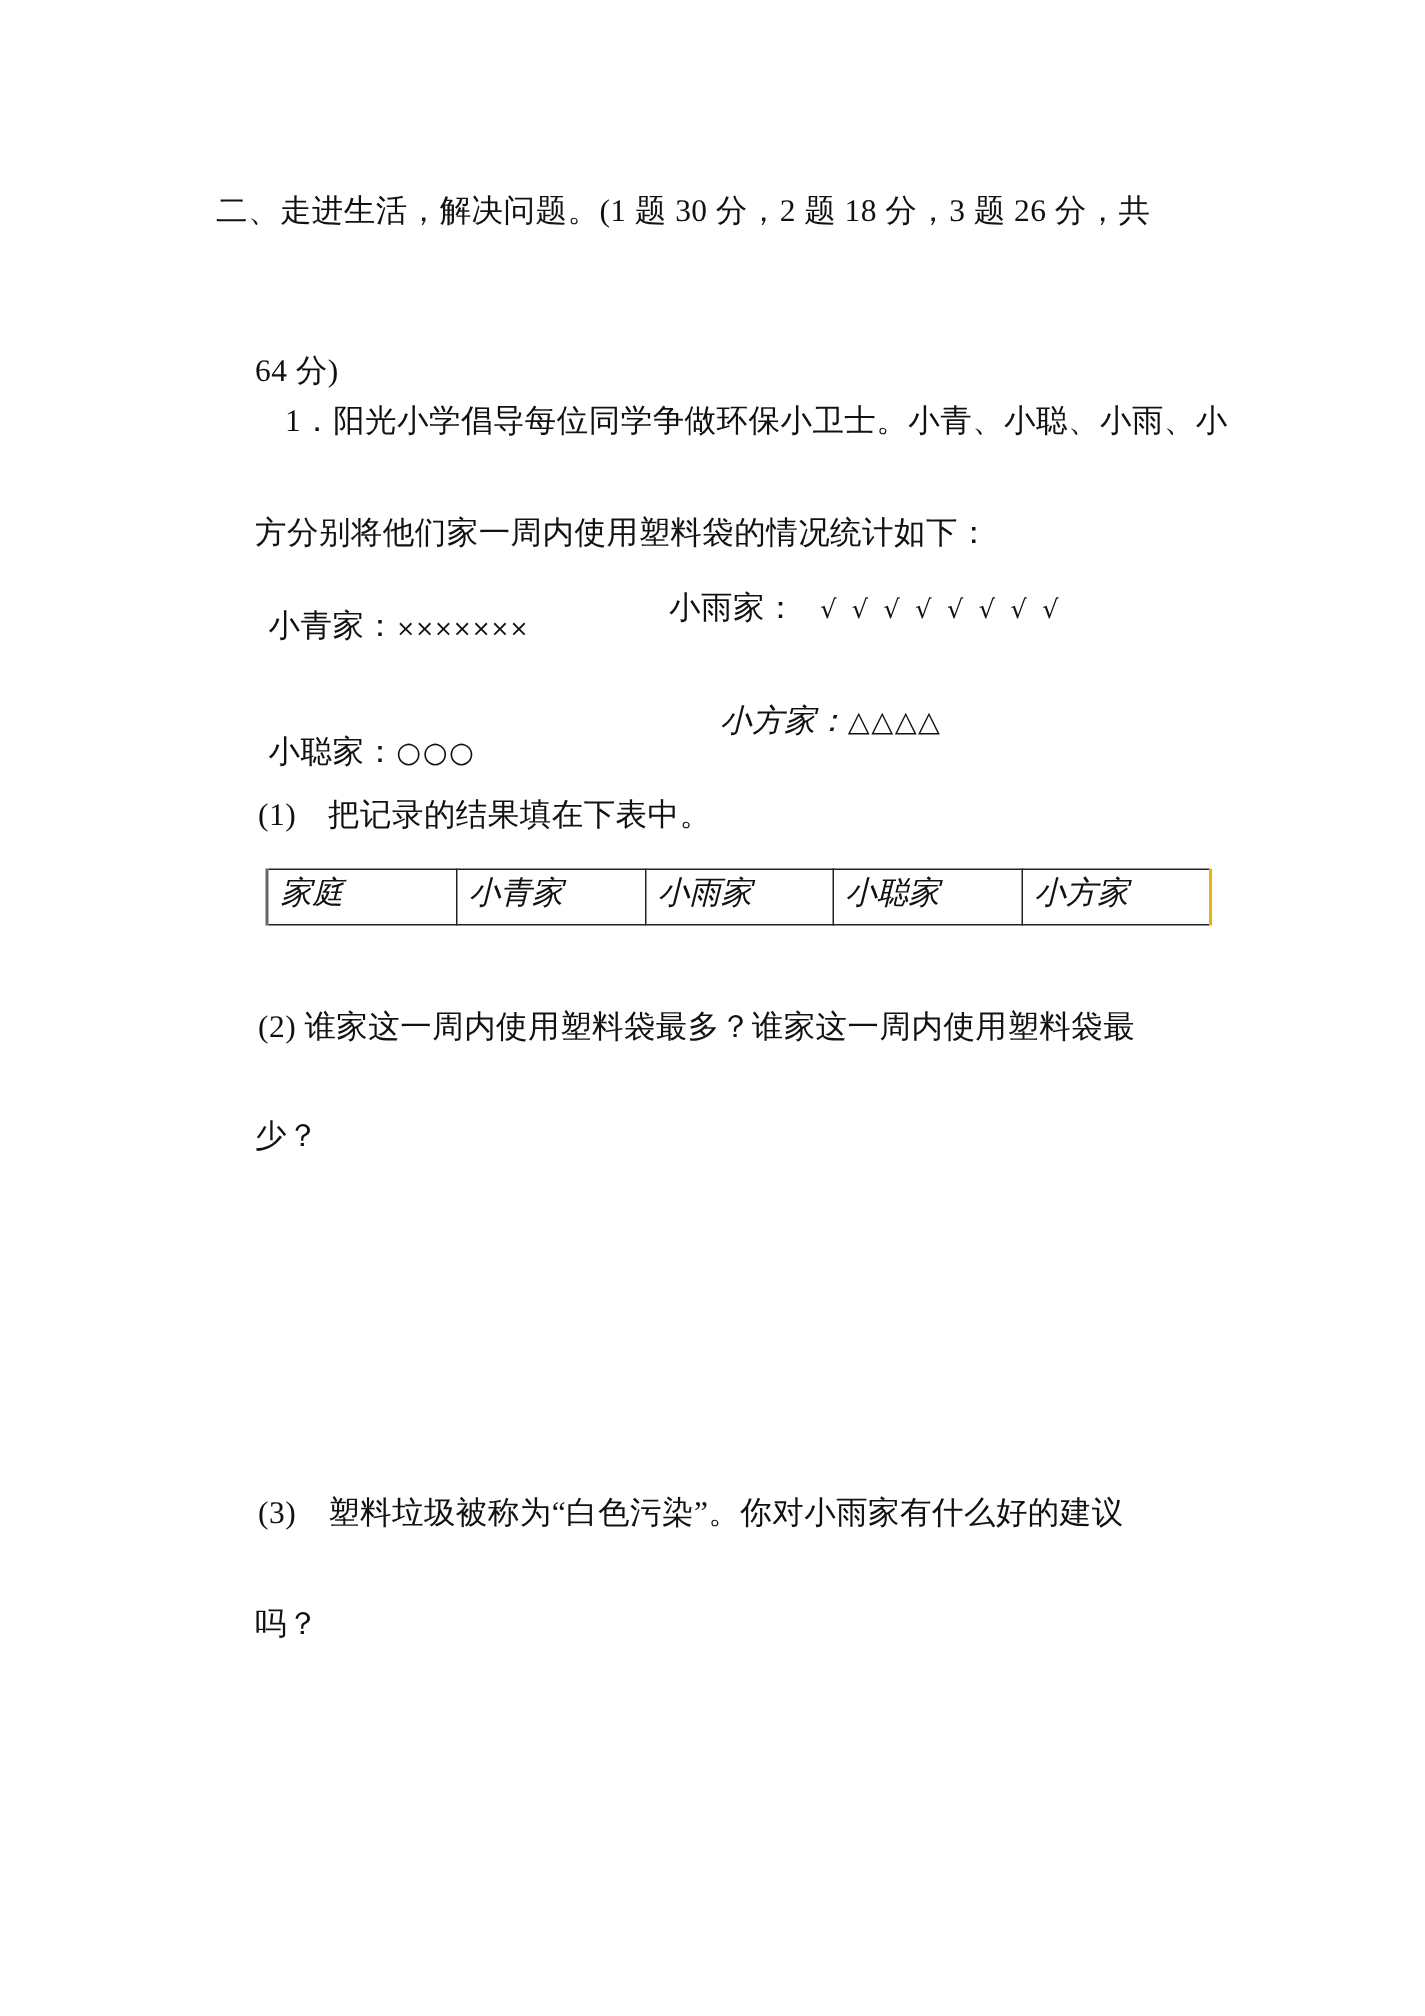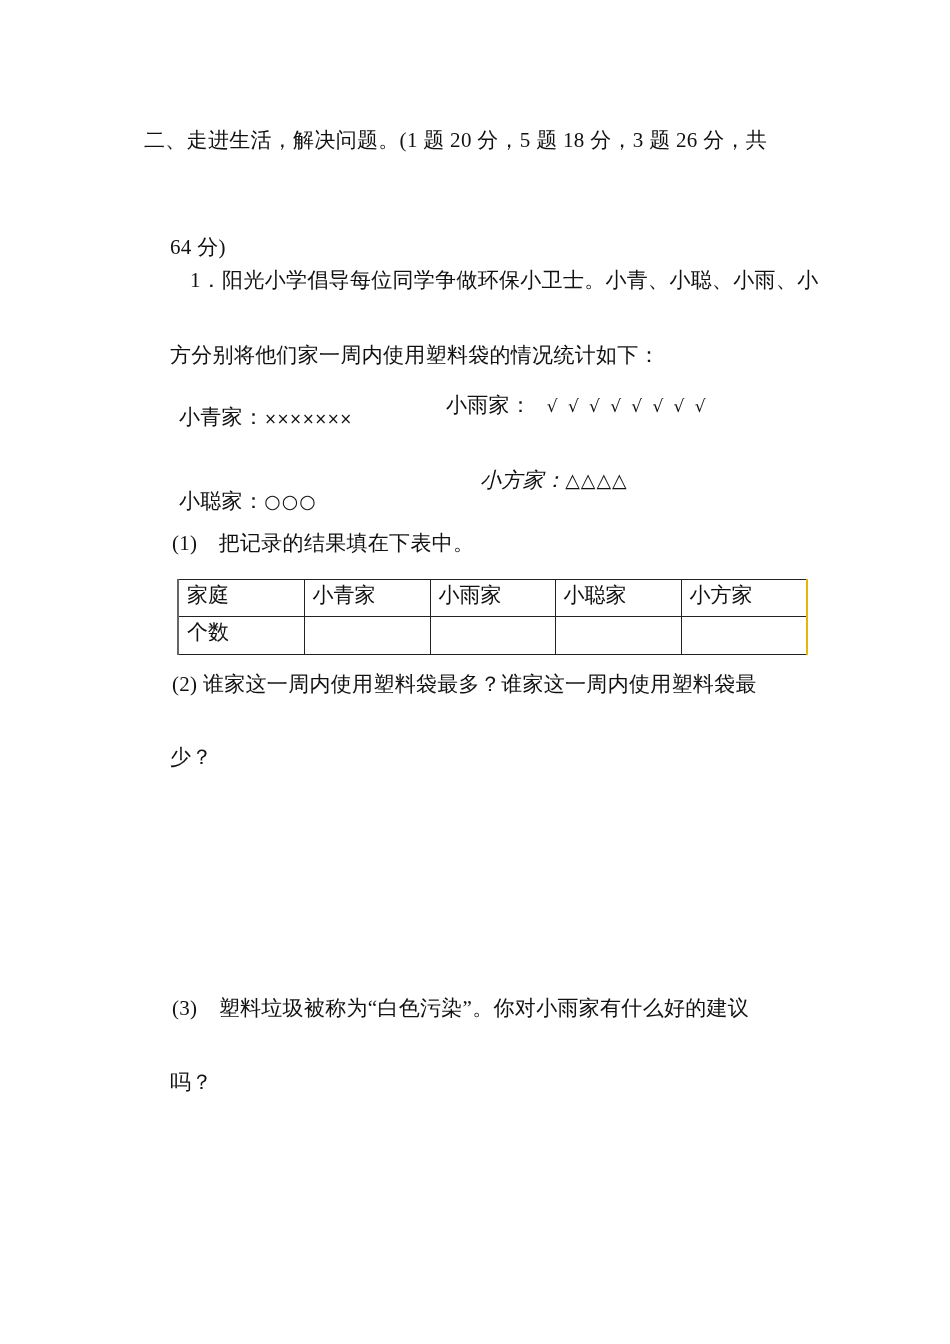--- a/index.html
+++ b/index.html
@@ -52,32 +52,33 @@
       width: 629px;
       border-collapse: collapse;
       table-layout: fixed;
     }
     table.record-table td {
       border: 1px solid #222222;
       padding: 0 0 0 8px;
       font-size: 21px;
       vertical-align: top;
       line-height: 30px;
+      font-style: italic;
     }
     table.record-table tr.row-head td { height: 36px; }
     table.record-table tr.row-count td { height: 37px; }
     table.record-table td.edge-left { border-left: 2px solid #666666; }
     table.record-table td.edge-right { border-right: 2px solid #eab308; }
   </style>
 </head>
 <body>
 
 <div>
 
-  <div class="line" style="left:144px; top:128px;">二、走进生活，解决问题。(1 题 20 分，5 题 18 分，3 题 26 分，共</div>
+  <div class="line" style="left:144px; top:128px;">二、走进生活，解决问题。(1 题 30 分，2 题 18 分，3 题 26 分，共</div>
   <div class="line" style="left:170px; top:203px;margin-top:32px;">64 分)</div>
 
   <div class="line" style="left:144px; top:268px;margin-left:46px;">1．阳光小学倡导每位同学争做环保小卫士。小青、小聪、小雨、小</div>
   <div class="line" style="left:170px; top:343px;">方分别将他们家一周内使用塑料袋的情况统计如下：</div>
 
   <div class="line" style="left:179px; top:405px;">
     <span>小青家：</span><span class="marks mark-x">×××××××</span>
   </div>
 
   <div class="line" style="left:446px; top:393px;">
@@ -106,27 +107,20 @@
       <col style="width:126px">
     </colgroup>
     <tbody>
         <tr class="row-head">
       <td class="edge-left">家庭</td>
       <td>小青家</td>
       <td>小雨家</td>
       <td>小聪家</td>
       <td class="edge-right">小方家</td>
     </tr>
-    <tr class="row-count">
-      <td class="edge-left">个数</td>
-      <td></td>
-      <td></td>
-      <td></td>
-      <td class="edge-right"></td>
-    </tr>
   </tbody>
     </table>
 
   <div class="line" style="left:172px; top:672px;">(2)  谁家这一周内使用塑料袋最多？谁家这一周内使用塑料袋最</div>
   <div class="line" style="left:170px; top:745px;">少？</div>
 
   <div class="line" style="left:172px; top:996px;">(3)　塑料垃圾被称为“白色污染”。你对小雨家有什么好的建议</div>
   <div class="line" style="left:170px; top:1070px;">吗？</div>
 
 </div>

